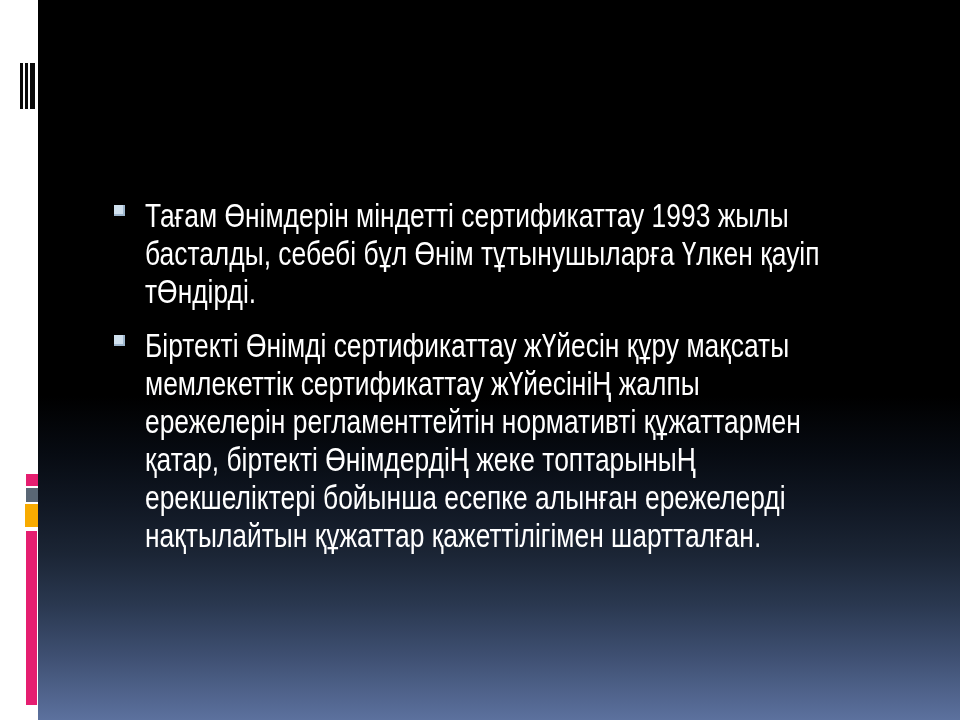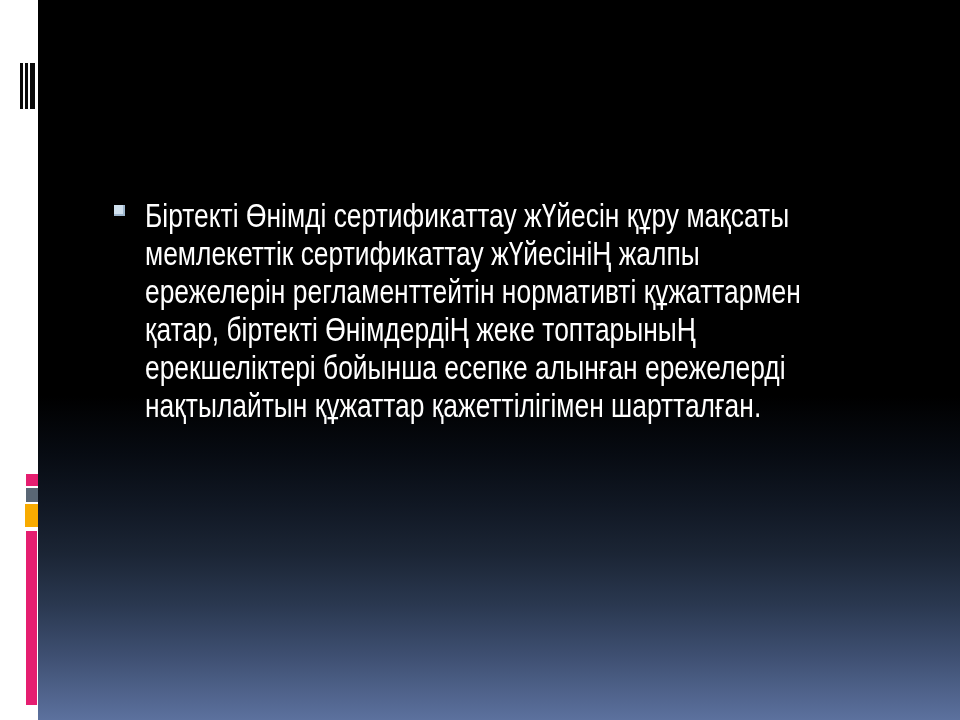--- a/index.html
+++ b/index.html
@@ -80,20 +80,26 @@
     transform: scaleX(0.8);
     transform-origin: 0 50%;
   }
 </style>
 </head>
 <body>
 
 <div class="stage">
 
   <div class="content">
+      <div class="para p0">
+        <span class="marker" style="background: rgb(207, 224, 238);"></span>
+        <div class="line" style="color: rgb(255, 255, 255);">Тағам Өнімдерін міндетті сертификаттау 1993 жылы</div>
+        <div class="line" style="color: rgb(255, 255, 255);">басталды, себебі бұл Өнім тұтынушыларға Үлкен қауіп</div>
+        <div class="line" style="color: rgb(255, 255, 255);">тӨндірді.</div>
+      </div>
       <div class="para p1">
         <span class="marker" style="background: rgb(207, 224, 238);"></span>
         <div class="line" style="color: rgb(255, 255, 255);">Біртекті Өнімді сертификаттау жҮйесін құру мақсаты</div>
         <div class="line" style="color: rgb(255, 255, 255);">мемлекеттік сертификаттау жҮйесініҢ жалпы</div>
         <div class="line" style="color: rgb(255, 255, 255);">ережелерін регламенттейтін нормативті құжаттармен</div>
         <div class="line" style="color: rgb(255, 255, 255);">қатар, біртекті ӨнімдердіҢ жеке топтарыныҢ</div>
         <div class="line" style="color: rgb(255, 255, 255);">ерекшеліктері бойынша есепке алынған ережелерді</div>
         <div class="line" style="color: rgb(255, 255, 255);">нақтылайтын құжаттар қажеттілігімен шартталған.</div>
       </div>
     </div>

